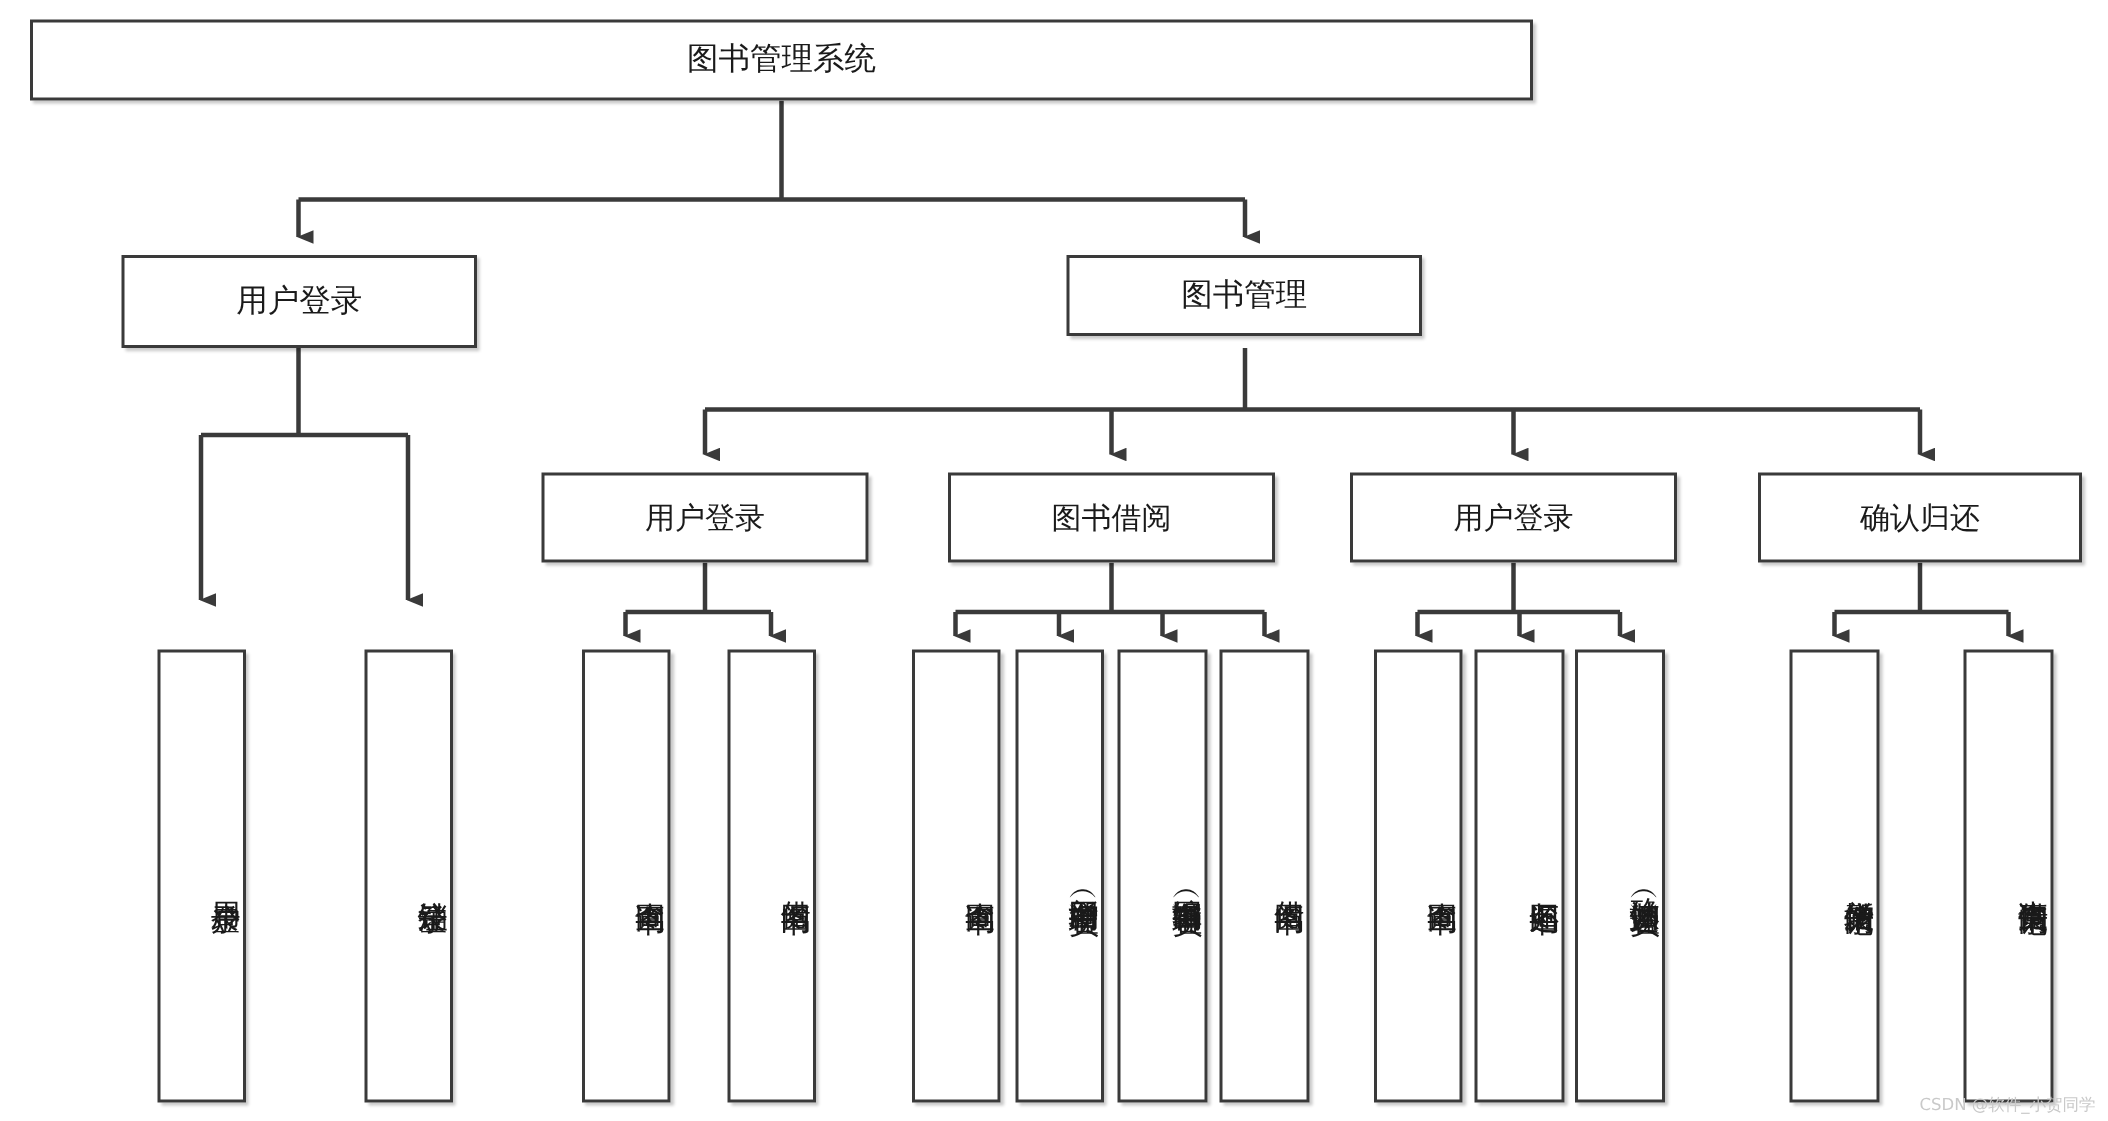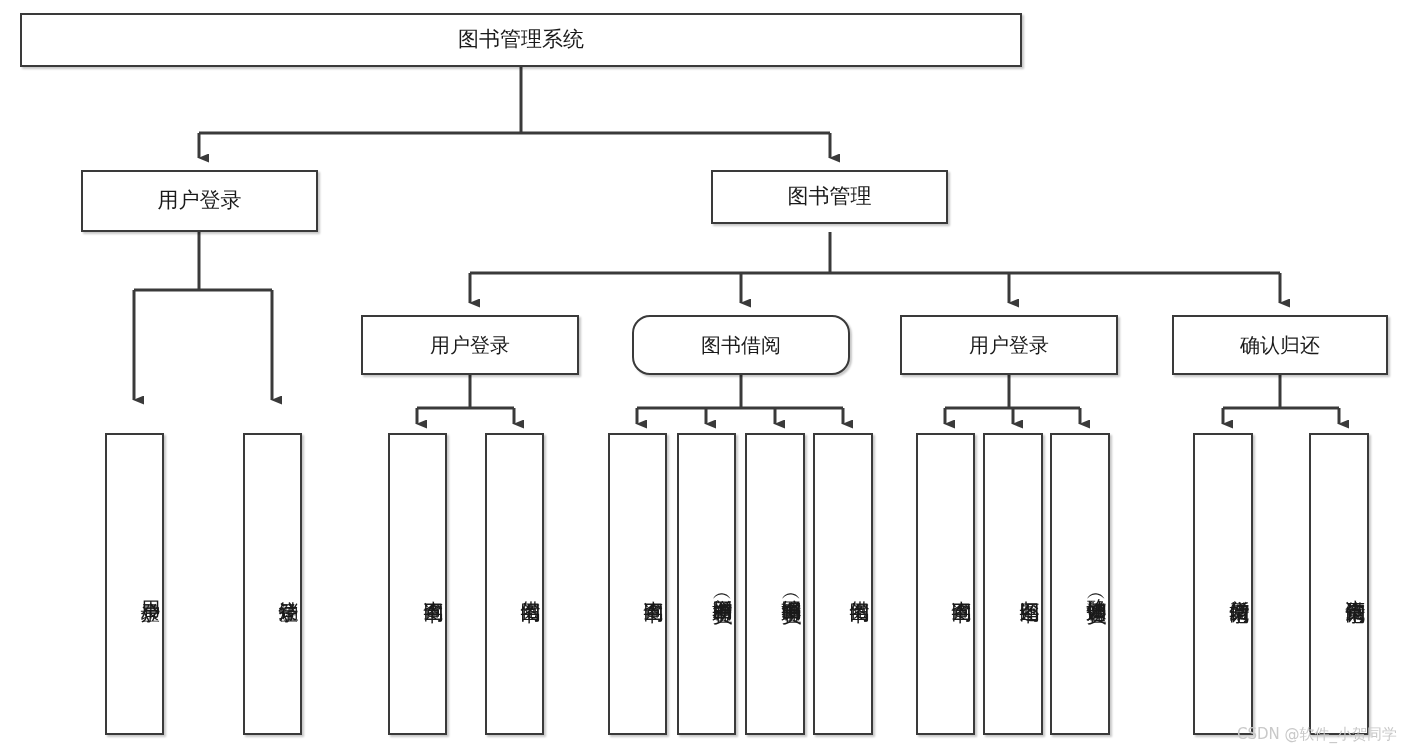--- a/index.html
+++ b/index.html
@@ -58,21 +58,21 @@
     left: 0;
     top: 0;
     width: 1405px;
     height: 747px;
     pointer-events: none;
   }
   .watermark {
     position: absolute;
     right: 8px;
     bottom: 3px;
-    font-size: 15px;
+    font-size: 11px;
     color: #c9c9c9;
     font-family: "DejaVu Sans", "Liberation Sans", sans-serif;
     white-space: nowrap;
   }
 </style>
 </head>
 <body>
 
 <div id="canvas">
 
@@ -133,21 +133,21 @@
   <div class="node lvl2" style="left:81px; top:170px; width:237px; height:62px;">
     <span>用户登录</span>
   </div>
   <div class="node lvl2" style="left:711px; top:170px; width:237px; height:54px;">
     <span>图书管理</span>
   </div>
 
   <div class="node lvl3" style="left:361px; top:315px; width:218px; height:60px;">
     <span>用户登录</span>
   </div>
-  <div class="node lvl3" style="left:632px; top:315px; width:218px; height:60px;border-radius:18px;">
+  <div class="node lvl3" style="left:632px; top:315px; width:218px; height:60px;">
     <span>图书借阅</span>
   </div>
   <div class="node lvl3" style="left:900px; top:315px; width:218px; height:60px;">
     <span>用户登录</span>
   </div>
   <div class="node lvl3" style="left:1172px; top:315px; width:216px; height:60px;">
     <span>确认归还</span>
   </div>
 
   <div class="node leaf" style="left:105px; top:433px; width:59px; height:302px;">

